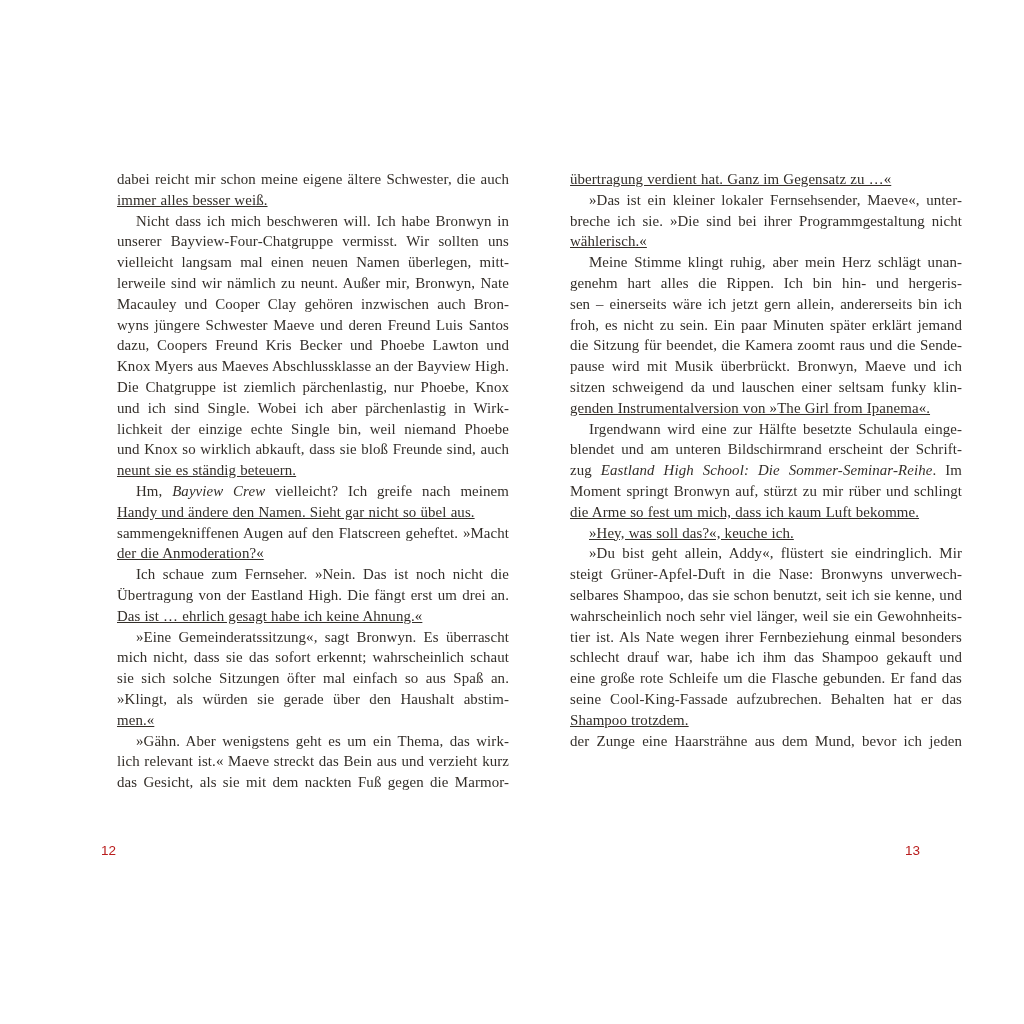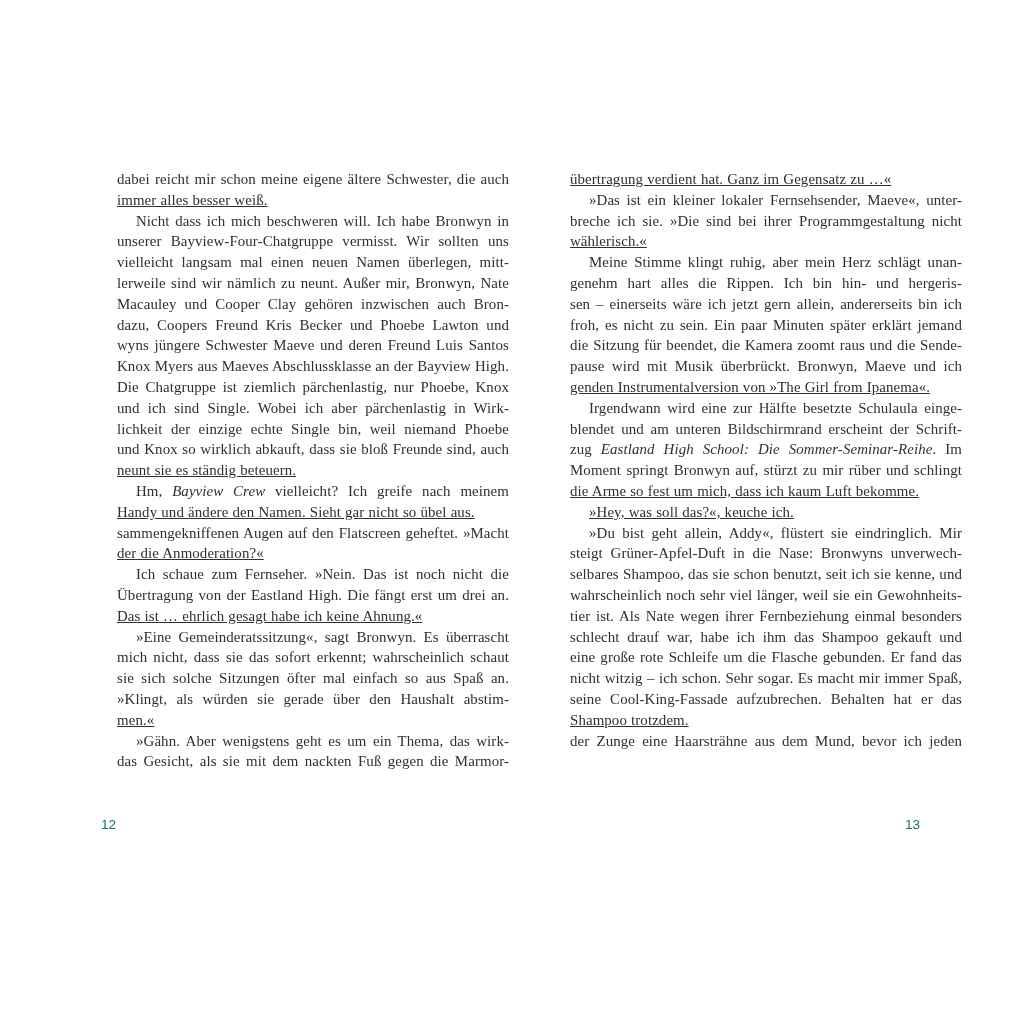--- a/index.html
+++ b/index.html
@@ -42,92 +42,93 @@
     text-decoration: underline;
   }
   .line.indent {
     text-indent: 19px;
   }
   .line em {
     font-style: italic;
   }
   .page-number {
     position: absolute;
-    top: 816px;
+    top: 842px;
     font-family: "Liberation Sans", "DejaVu Sans", sans-serif;
     font-size: 13.5px;
     line-height: 18px;
-    color: #0f766e;
+    color: #b91c1c;
   }
   .page-number.pn-left  { left: 101px; }
   .page-number.pn-right { left: 905px; }
 </style>
 </head>
 <body>
 
 <div class="book-spread">
 
   <div class="text-column left">
       <div class="line">dabei reicht mir schon meine eigene ältere Schwester, die auch</div>
       <div class="line lastline">immer alles besser weiß.</div>
       <div class="line indent">Nicht dass ich mich beschweren will. Ich habe Bronwyn in</div>
       <div class="line">unserer Bayview-Four-Chatgruppe vermisst. Wir sollten uns</div>
       <div class="line">vielleicht langsam mal einen neuen Namen überlegen, mitt-</div>
       <div class="line">lerweile sind wir nämlich zu neunt. Außer mir, Bronwyn, Nate</div>
       <div class="line">Macauley und Cooper Clay gehören inzwischen auch Bron-</div>
+      <div class="line">wyns jüngere Schwester Maeve und deren Freund Luis Santos</div>
       <div class="line">dazu, Coopers Freund Kris Becker und Phoebe Lawton und</div>
-      <div class="line">wyns jüngere Schwester Maeve und deren Freund Luis Santos</div>
       <div class="line">Knox Myers aus Maeves Abschlussklasse an der Bayview High.</div>
       <div class="line">Die Chatgruppe ist ziemlich pärchenlastig, nur Phoebe, Knox</div>
       <div class="line">und ich sind Single. Wobei ich aber pärchenlastig in Wirk-</div>
       <div class="line">lichkeit der einzige echte Single bin, weil niemand Phoebe</div>
       <div class="line">und Knox so wirklich abkauft, dass sie bloß Freunde sind, auch</div>
       <div class="line lastline">neunt sie es ständig beteuern.</div>
       <div class="line indent">Hm, <em>Bayview Crew</em> vielleicht? Ich greife nach meinem</div>
       <div class="line lastline">Handy und ändere den Namen. Sieht gar nicht so übel aus.</div>
       <div class="line">sammengekniffenen Augen auf den Flatscreen geheftet. »Macht</div>
       <div class="line lastline">der die Anmoderation?«</div>
       <div class="line indent">Ich schaue zum Fernseher. »Nein. Das ist noch nicht die</div>
       <div class="line">Übertragung von der Eastland High. Die fängt erst um drei an.</div>
       <div class="line lastline">Das ist … ehrlich gesagt habe ich keine Ahnung.«</div>
       <div class="line indent">»Eine Gemeinderatssitzung«, sagt Bronwyn. Es überrascht</div>
       <div class="line">mich nicht, dass sie das sofort erkennt; wahrscheinlich schaut</div>
       <div class="line">sie sich solche Sitzungen öfter mal einfach so aus Spaß an.</div>
       <div class="line">»Klingt, als würden sie gerade über den Haushalt abstim-</div>
       <div class="line lastline">men.«</div>
       <div class="line indent">»Gähn. Aber wenigstens geht es um ein Thema, das wirk-</div>
+      <div class="line">lich relevant ist.« Maeve streckt das Bein aus und verzieht kurz</div>
       <div class="line">das Gesicht, als sie mit dem nackten Fuß gegen die Marmor-</div>
     </div>
 
   <div class="text-column right">
       <div class="line lastline">übertragung verdient hat. Ganz im Gegensatz zu …«</div>
       <div class="line indent">»Das ist ein kleiner lokaler Fernsehsender, Maeve«, unter-</div>
       <div class="line">breche ich sie. »Die sind bei ihrer Programmgestaltung nicht</div>
       <div class="line lastline">wählerisch.«</div>
       <div class="line indent">Meine Stimme klingt ruhig, aber mein Herz schlägt unan-</div>
       <div class="line">genehm hart alles die Rippen. Ich bin hin- und hergeris-</div>
       <div class="line">sen – einerseits wäre ich jetzt gern allein, andererseits bin ich</div>
       <div class="line">froh, es nicht zu sein. Ein paar Minuten später erklärt jemand</div>
       <div class="line">die Sitzung für beendet, die Kamera zoomt raus und die Sende-</div>
       <div class="line">pause wird mit Musik überbrückt. Bronwyn, Maeve und ich</div>
+      <div class="line">sitzen schweigend da und lauschen einer seltsam funky klin-</div>
       <div class="line lastline">genden Instrumentalversion von »The Girl from Ipanema«.</div>
       <div class="line indent">Irgendwann wird eine zur Hälfte besetzte Schulaula einge-</div>
       <div class="line">blendet und am unteren Bildschirmrand erscheint der Schrift-</div>
       <div class="line">zug <em>Eastland High School: Die Sommer-Seminar-Reihe</em>. Im selben</div>
       <div class="line">Moment springt Bronwyn auf, stürzt zu mir rüber und schlingt</div>
       <div class="line lastline">die Arme so fest um mich, dass ich kaum Luft bekomme.</div>
       <div class="line indent lastline">»Hey, was soll das?«, keuche ich.</div>
       <div class="line indent">»Du bist geht allein, Addy«, flüstert sie eindringlich. Mir</div>
       <div class="line">steigt Grüner-Apfel-Duft in die Nase: Bronwyns unverwech-</div>
       <div class="line">selbares Shampoo, das sie schon benutzt, seit ich sie kenne, und</div>
       <div class="line">wahrscheinlich noch sehr viel länger, weil sie ein Gewohnheits-</div>
       <div class="line">tier ist. Als Nate wegen ihrer Fernbeziehung einmal besonders</div>
       <div class="line">schlecht drauf war, habe ich ihm das Shampoo gekauft und</div>
       <div class="line">eine große rote Schleife um die Flasche gebunden. Er fand das</div>
-      <div class="line">nicht witzig – ich schon. Sehr sogar. Es macht mir immer Spaß,</div>
       <div class="line">seine Cool-King-Fassade aufzubrechen. Behalten hat er das</div>
       <div class="line lastline">Shampoo trotzdem.</div>
       <div class="line">der Zunge eine Haarsträhne aus dem Mund, bevor ich jeden</div>
     </div>
 
   <div class="page-number pn-left">12</div>
 
   <div class="page-number pn-right">13</div>
 
 </div>

